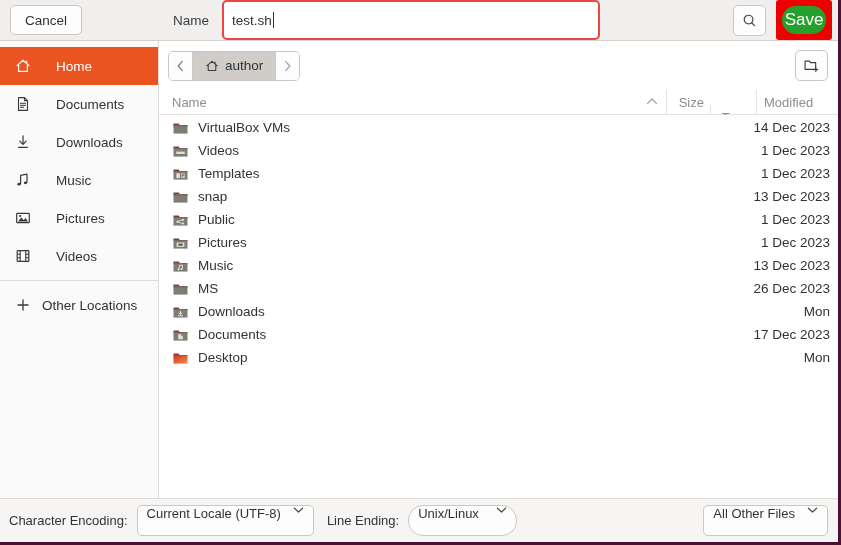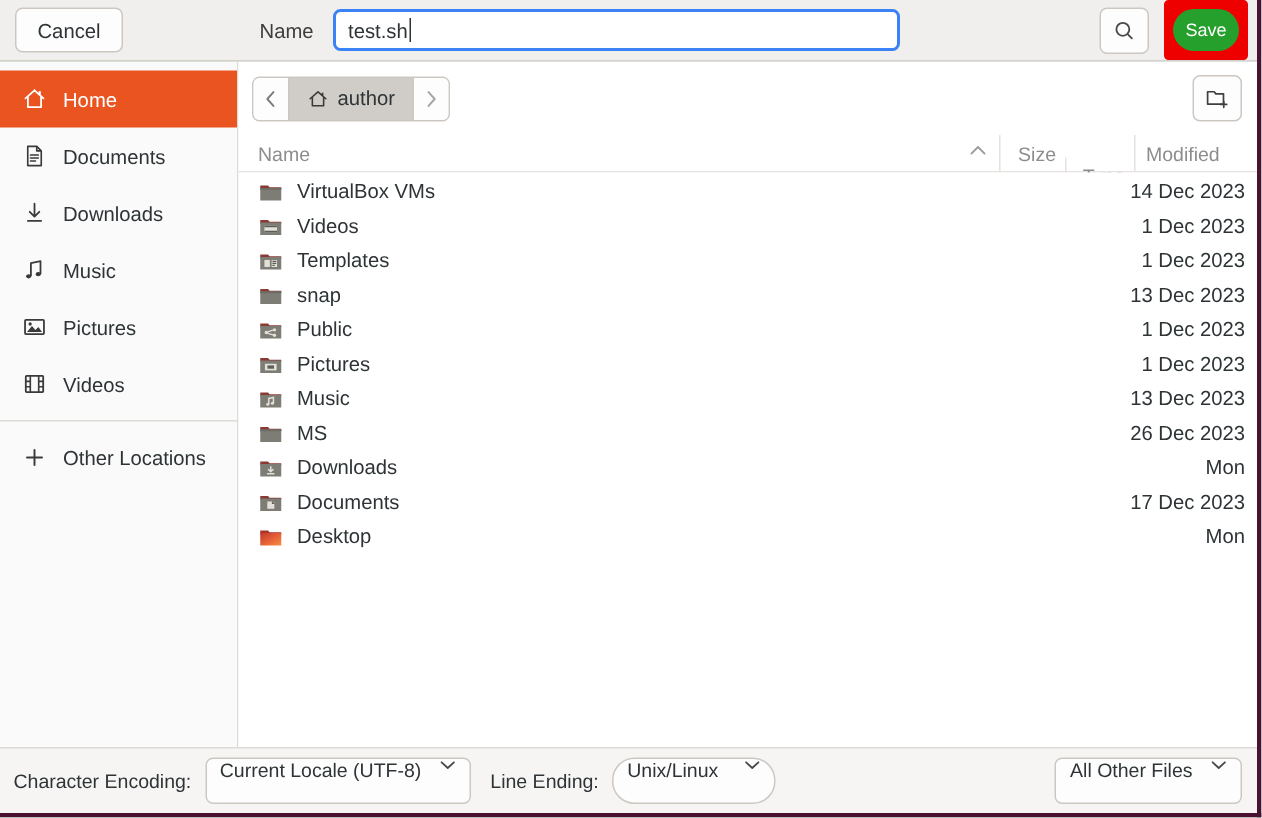--- a/index.html
+++ b/index.html
@@ -41,25 +41,25 @@
   }
   #cancel-btn { margin-left: 4px; }
   #name-label {
     font-size: 13.5px;
     color: #3d3d3d;
     margin-left: 91px;
     white-space: nowrap;
   }
   #name-entry {
     margin-left: 13px;
-    height: 28px;
+    height: 40px;
     flex: 1;
     max-width: 378px;
     background: #ffffff;
-    border: 2px solid #3b82f6;
+    border: 2px solid #ef4444;
     border-radius: 5px;
     display: flex; align-items: center;
     padding: 0 8px;
     position: relative;
   }
   #name-entry-text {
     font-size: 13.5px;
     color: #2e3436;
     white-space: nowrap;
   }
@@ -86,21 +86,21 @@
     border-radius: 3px;
     background: #ee0000;
     display: flex;
   }
   #save-btn {
     width: 44px; height: 28px;
     background: #26a02c;
     border: none;
     border-radius: 14px;
     color: #ffffff;
-    font-size: 12px;
+    font-size: 17px;
     display: flex; align-items: center; justify-content: center;
     cursor: pointer;
   }
 
   
   #body { flex: 1; display: flex; min-height: 0; }
 
   
   #sidebar {
     width: 159px; min-width: 159px;
@@ -109,21 +109,21 @@
     padding-top: 6px;
     display: flex; flex-direction: column;
   }
   .side-item {
     height: 38px;
     display: flex; align-items: center;
     padding-left: 14px;
     font-size: 13.5px;
     color: #2e3436;
     cursor: pointer;
-    gap: 11px;
+    gap: 25px;
   }
   .side-item.active { background: #e95420; color: #ffffff; }
   .side-icon { width: 17px; height: 17px; display: flex; align-items: center; justify-content: center; flex: 0 0 17px; }
   .side-sep { height: 1px; background: #dedad6; margin: 5px 0 5px 0; }
   .side-item.other { gap: 11px; }
 
   
   #filepane { flex: 1; display: flex; flex-direction: column; min-width: 0; background: #ffffff; }
 
   #pathbar-row {

